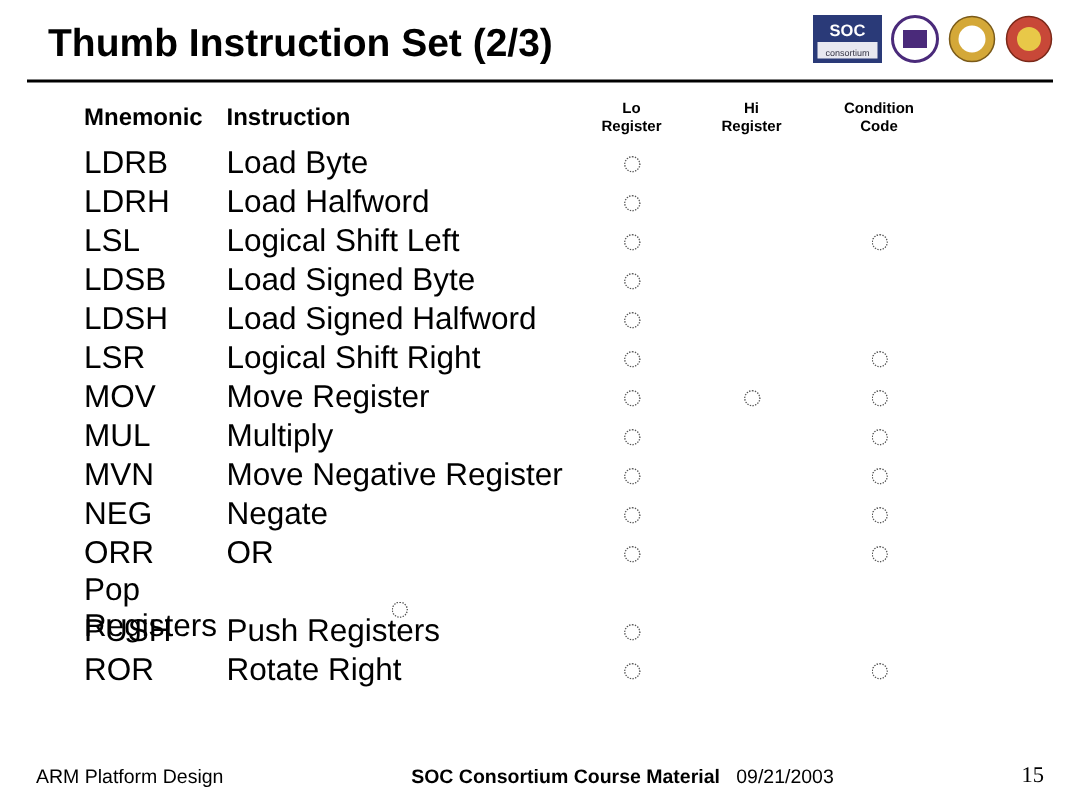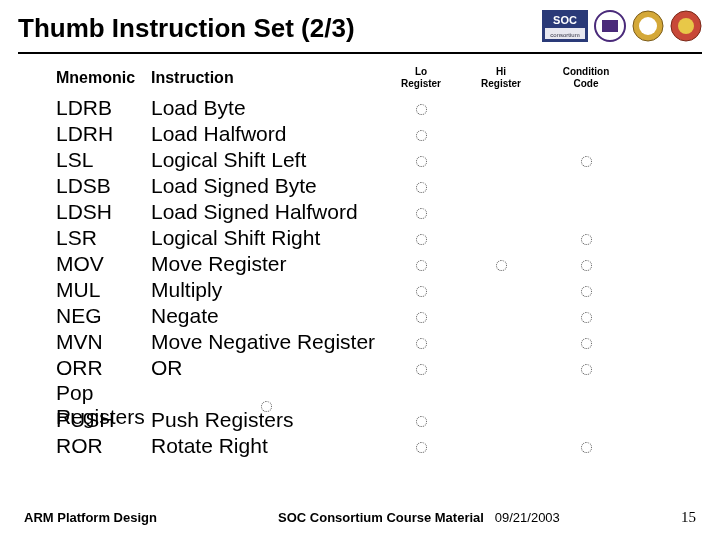--- a/index.html
+++ b/index.html
@@ -10,21 +10,21 @@
     background: #ffffff;
     font-family: Arial, Helvetica, sans-serif;
     color: #000;
     position: relative;
     overflow: hidden;
   }
   .header {
     display: flex;
     align-items: center;
     justify-content: space-between;
-    padding: 10px 18px 6px 18px;
+    padding: 10px 18px 6px 32px;
   }
   .title {
     font-size: 26px;
     font-weight: bold;
   }
   .logos {
     display: flex;
     gap: 6px;
   }
   .logo { display: inline-block; }
@@ -67,21 +67,21 @@
   .footer {
     position: absolute;
     bottom: 14px;
     left: 0;
     right: 0;
     display: flex;
     align-items: center;
     font-size: 13px;
     padding: 0 24px;
   }
-  .footer .left { font-weight: bold; flex: 0 0 auto; }
+  .footer .left { font-weight: normal; flex: 0 0 auto; }
   .footer .mid { flex: 1 1 auto; text-align: center; }
   .footer .mid span:first-child { font-weight: bold; }
   .footer .right { flex: 0 0 auto; font-family: "Times New Roman", serif; font-size: 15px; }
 </style>
 </head>
 <body>
 
 <div class="header">
   <div class="title">Thumb Instruction Set (2/3)</div>
   <div class="logos">
@@ -174,29 +174,29 @@
         <div class="circ-cell"><span class="circ"></span></div>
       </div>
       <div class="trow">
         <div class="mn">MUL</div>
         <div>Multiply</div>
         <div class="circ-cell"><span class="circ"></span></div>
         <div class="circ-cell"></div>
         <div class="circ-cell"><span class="circ"></span></div>
       </div>
       <div class="trow">
+        <div class="mn">MVN</div>
+        <div>Move Negative Register</div>
+        <div class="circ-cell"><span class="circ"></span></div>
+        <div class="circ-cell"></div>
+        <div class="circ-cell"><span class="circ"></span></div>
+      </div>
+      <div class="trow">
         <div class="mn">NEG</div>
         <div>Negate</div>
-        <div class="circ-cell"><span class="circ"></span></div>
-        <div class="circ-cell"></div>
-        <div class="circ-cell"><span class="circ"></span></div>
-      </div>
-      <div class="trow">
-        <div class="mn">MVN</div>
-        <div>Move Negative Register</div>
         <div class="circ-cell"><span class="circ"></span></div>
         <div class="circ-cell"></div>
         <div class="circ-cell"><span class="circ"></span></div>
       </div>
       <div class="trow">
         <div class="mn">ORR</div>
         <div>OR</div>
         <div class="circ-cell"><span class="circ"></span></div>
         <div class="circ-cell"></div>
         <div class="circ-cell"><span class="circ"></span></div>

